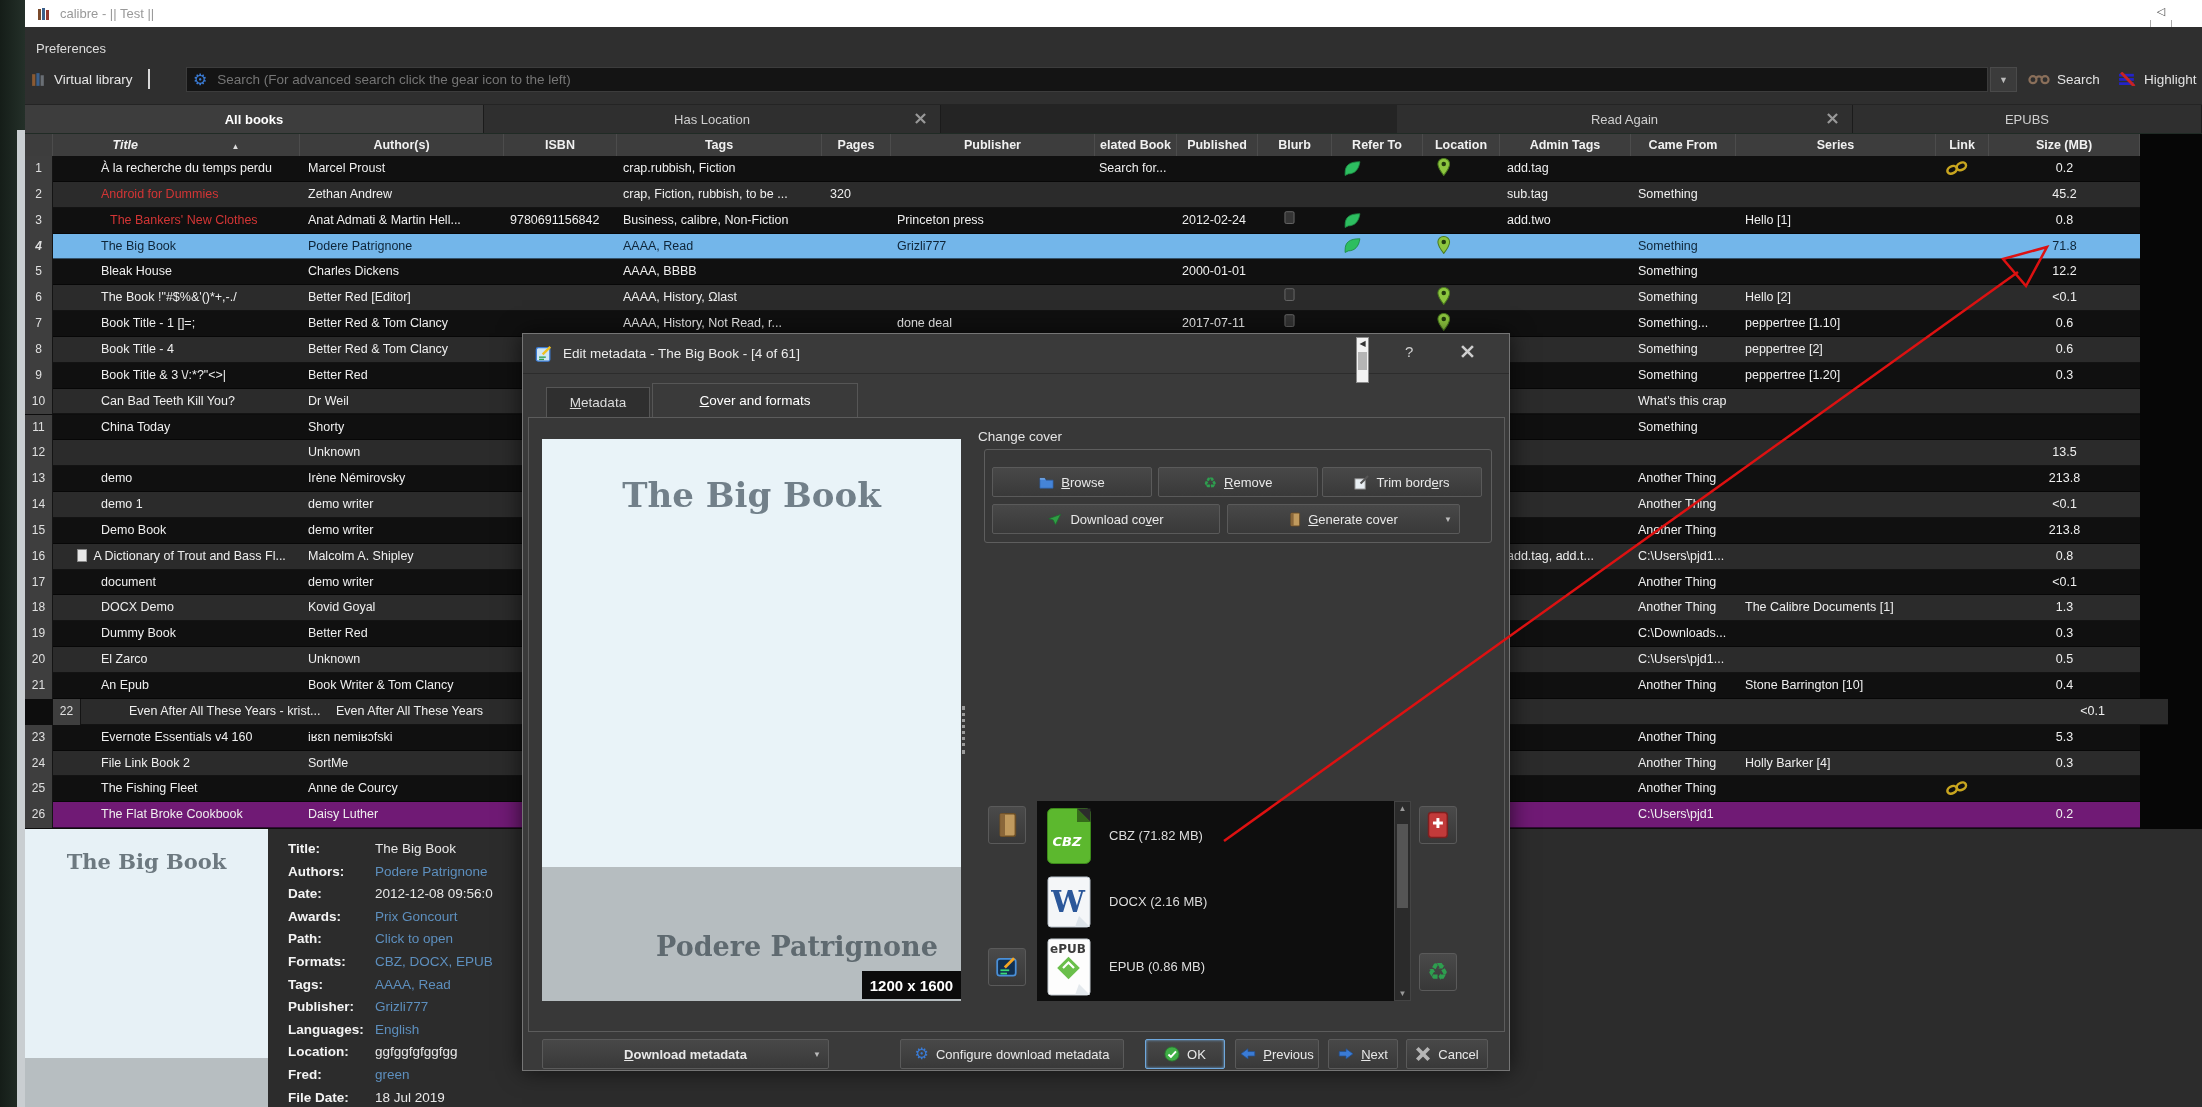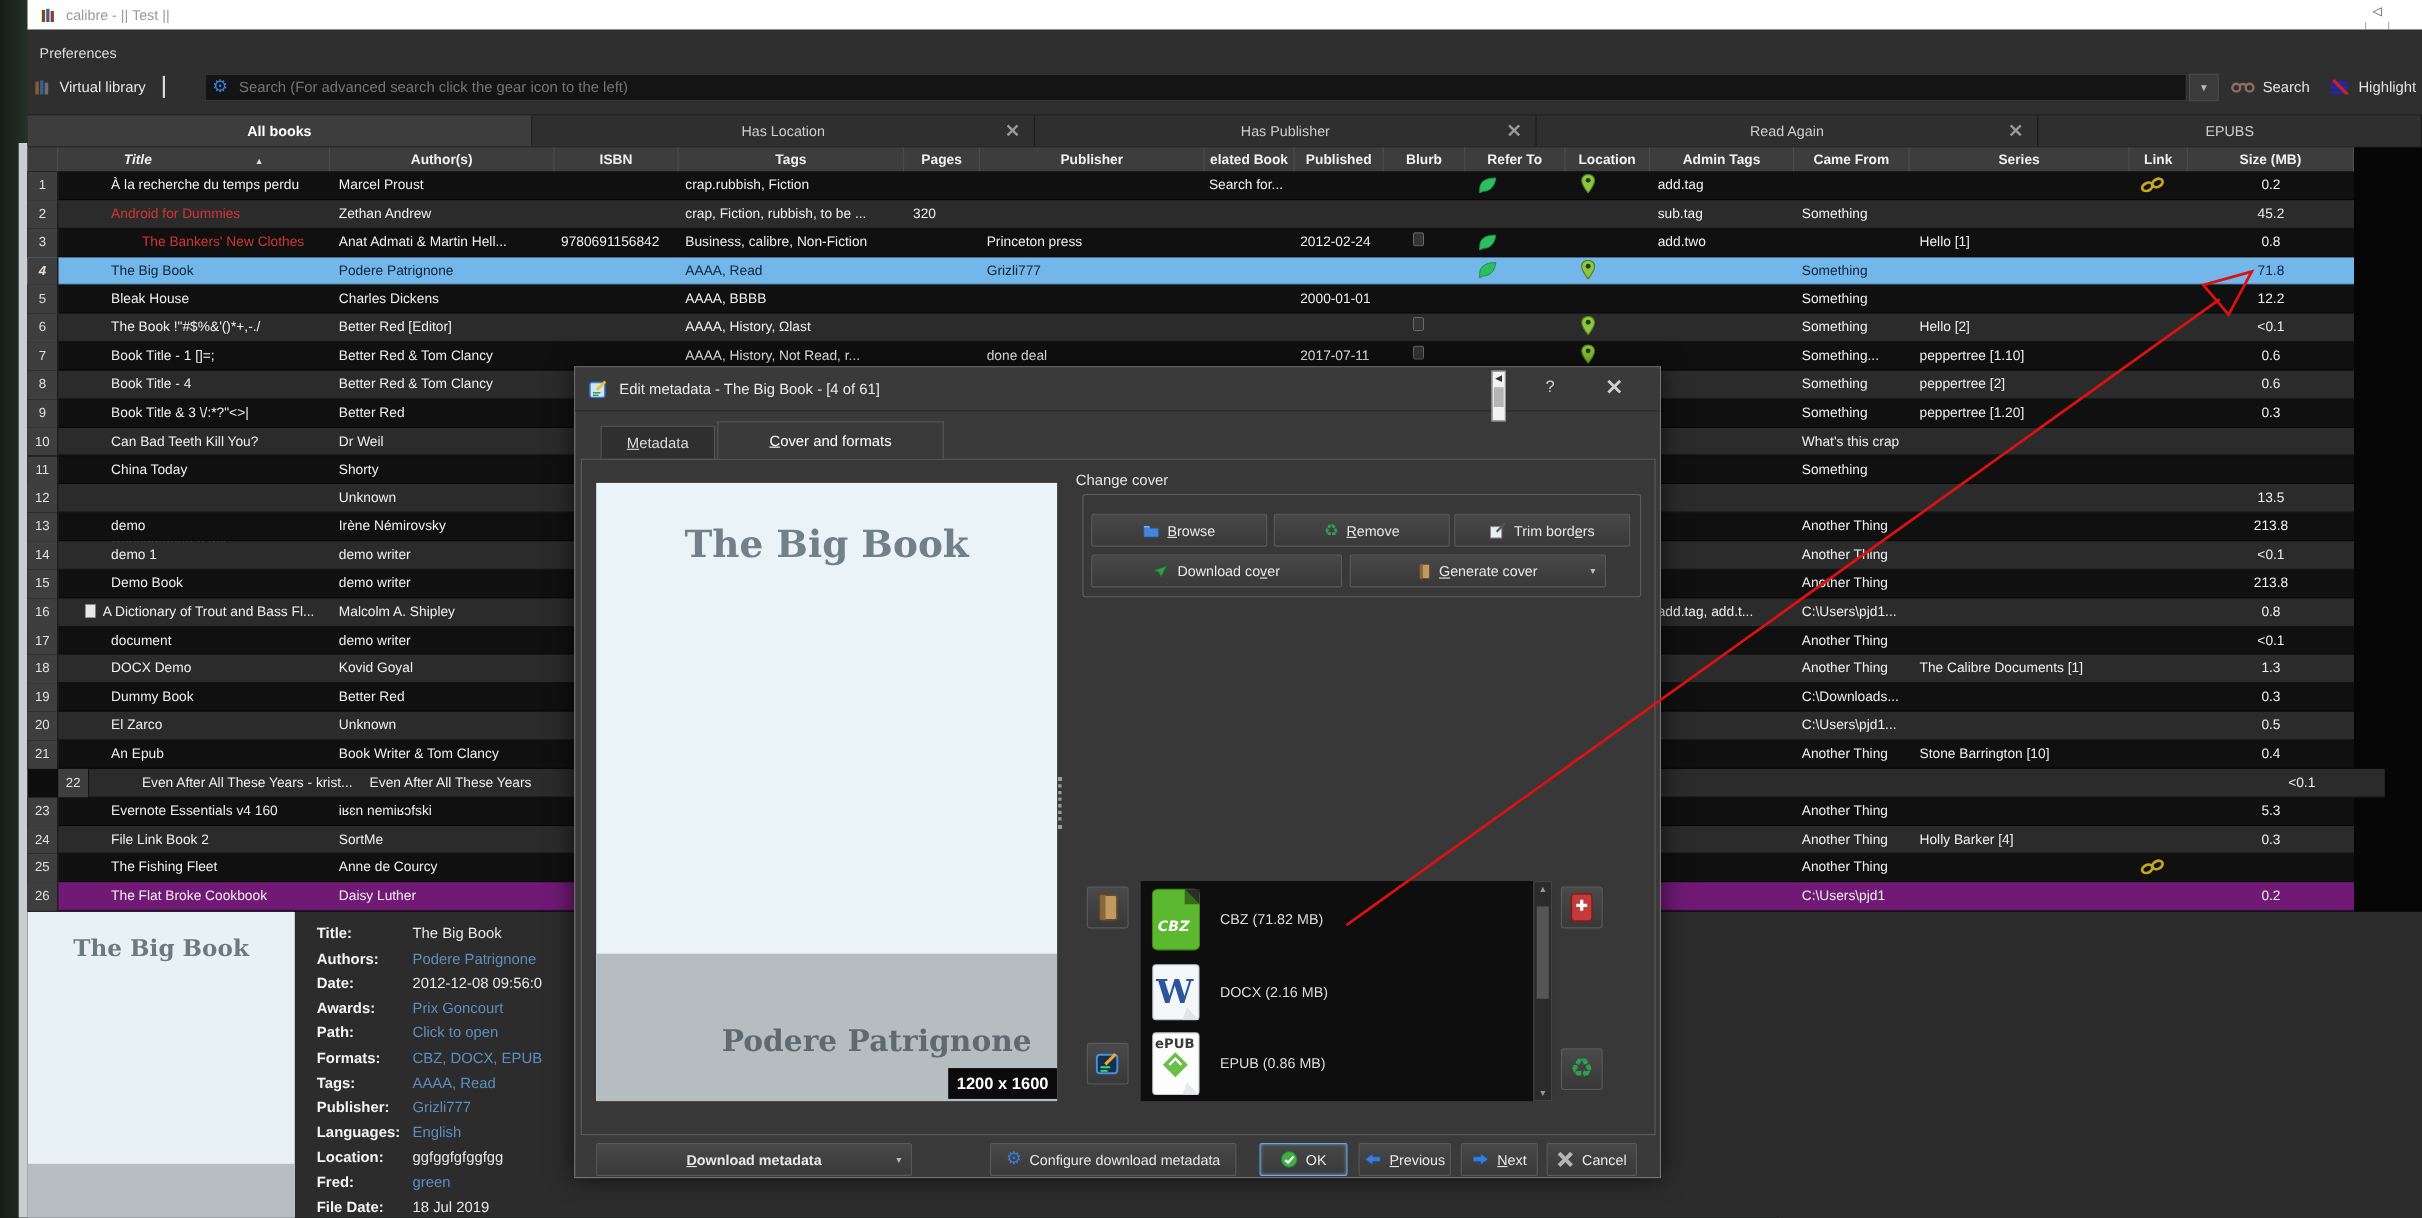--- a/index.html
+++ b/index.html
@@ -146,29 +146,20 @@
     </div>
     <div class="vtab" style="left: 459px; width: 456px; top: 1px;">
       <span>Has Location</span>
       <span class="x"><svg width="11" height="11" viewBox="0 0 12 12">
           <g stroke="#999" stroke-width="2.4">
             <line x1="1" y1="1" x2="11" y2="11"></line>
             <line x1="11" y1="1" x2="1" y2="11"></line>
           </g>
         </svg></span>
     </div>
-    <div class="vtab" style="left: 916px; width: 455px; top: 1px;">
-      <span>Has Publisher</span>
-      <span class="x"><svg width="11" height="11" viewBox="0 0 12 12">
-          <g stroke="#999" stroke-width="2.4">
-            <line x1="1" y1="1" x2="11" y2="11"></line>
-            <line x1="11" y1="1" x2="1" y2="11"></line>
-          </g>
-        </svg></span>
-    </div>
     <div class="vtab" style="left: 1828px; width: 348px; top: 1px;">
       <span>EPUBS</span>
     </div>
     <div class="vtab" style="left: 1372px; width: 455px; top: 1px;">
       <span>Read Again</span>
       <span class="x"><svg width="11" height="11" viewBox="0 0 12 12">
           <g stroke="#999" stroke-width="2.4">
             <line x1="1" y1="1" x2="11" y2="11"></line>
             <line x1="11" y1="1" x2="1" y2="11"></line>
           </g>
@@ -245,21 +236,21 @@
       <div class="cell" style="left: 1307px; width: 91px;"></div>
       <div class="cell" style="left: 1398px; width: 77px;"></div>
       <div class="cell" style="left: 1475px; width: 131px; padding-left: 7px;">sub.tag</div>
       <div class="cell" style="left: 1606px; width: 105px; padding-left: 7px;">Something</div>
       <div class="cell" style="left: 1711px; width: 200px; padding-left: 9px;"></div>
       <div class="cell" style="left: 1911px; width: 53px;"></div>
       <div class="cell" style="left: 1964px; width: 151px; text-align: center;">45.2</div>
     </div>
     <div class="trow" style="top: 51.7px; background: rgb(16, 16, 16); color: rgb(239, 239, 239); border-bottom: 1px solid rgba(0, 0, 0, 0.55); box-sizing: border-box;">
       <div class="cell gut" style="left: 0px; width: 28px; text-align: center;">3</div>
-      <div class="cell" style="left: 28px; width: 247px; padding-left: 76px;"><span style="color: rgb(210, 53, 53);">The Bankers' New Clothes</span></div>
+      <div class="cell" style="left: 28px; width: 247px; padding-left: 57px;"><span style="color: rgb(210, 53, 53);">The Bankers' New Clothes</span></div>
       <div class="cell" style="left: 275px; width: 204px; padding-left: 8px;">Anat Admati &amp; Martin Hell...</div>
       <div class="cell" style="left: 479px; width: 113px; padding-left: 6px;">9780691156842</div>
       <div class="cell" style="left: 592px; width: 205px; padding-left: 6px;">Business, calibre, Non-Fiction</div>
       <div class="cell" style="left: 797px; width: 69px; padding-left: 8px;"></div>
       <div class="cell" style="left: 866px; width: 204px; padding-left: 6px;">Princeton press</div>
       <div class="cell" style="left: 1070px; width: 82px; padding-left: 4px;"></div>
       <div class="cell" style="left: 1152px; width: 81px; padding-left: 5px;">2012-02-24</div>
       <div class="cell" style="left: 1233px; width: 74px;"><span class="icon" style="margin-left: 26px;">
           <svg width="11" height="13.2" viewBox="0 0 12 15">
             <rect x="0.8" y="0.8" width="10.4" height="13.4" rx="1.5" fill="#343434" stroke="#6e6e6e"></rect>

